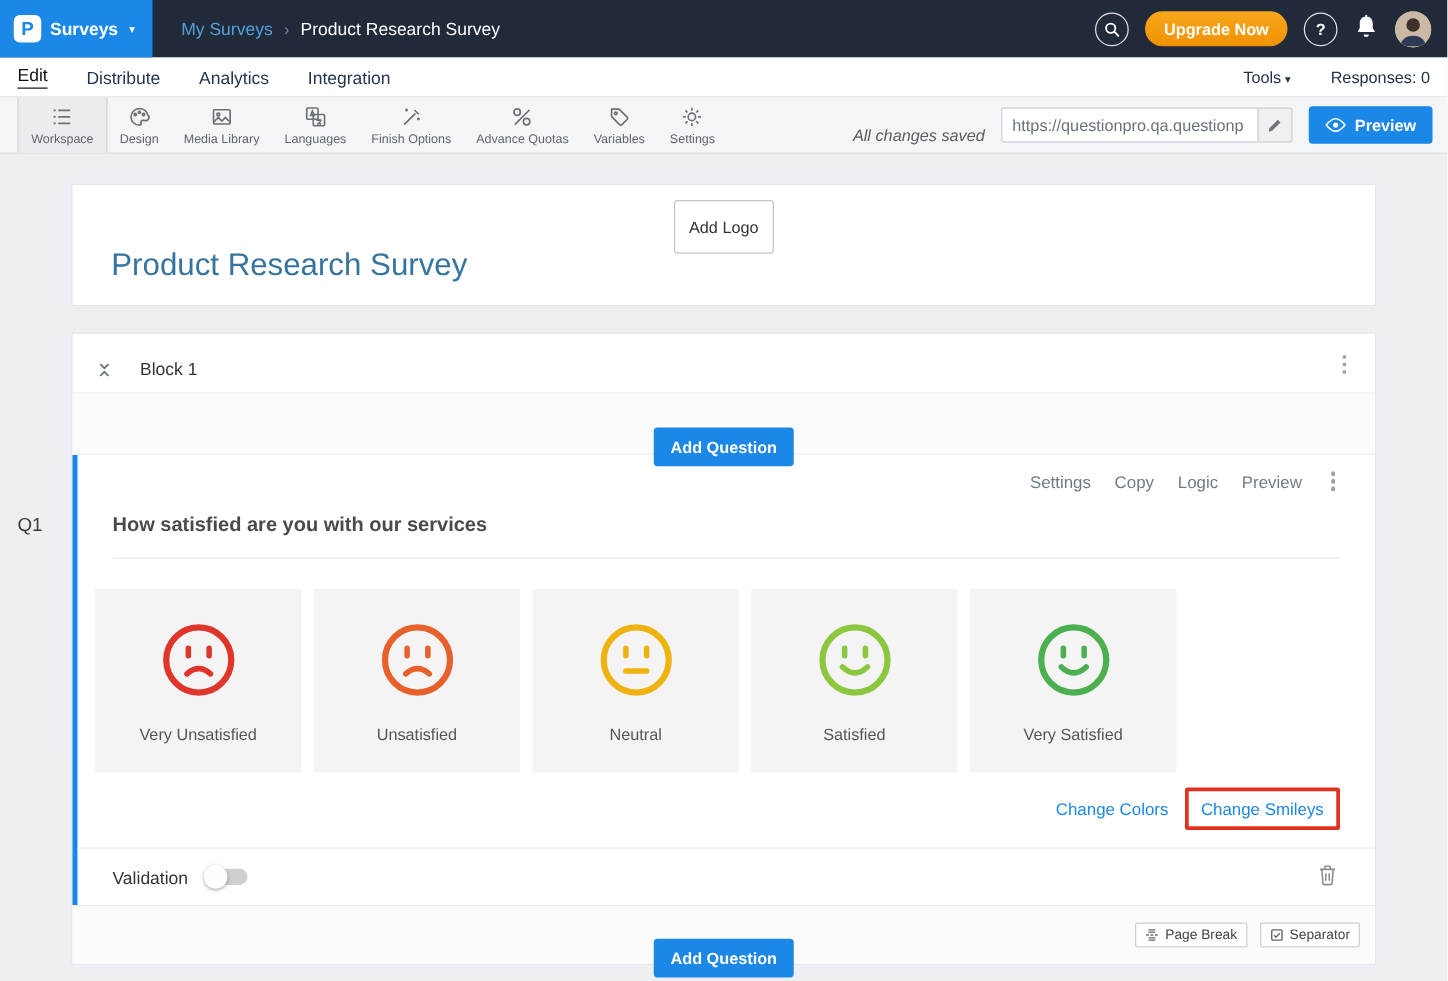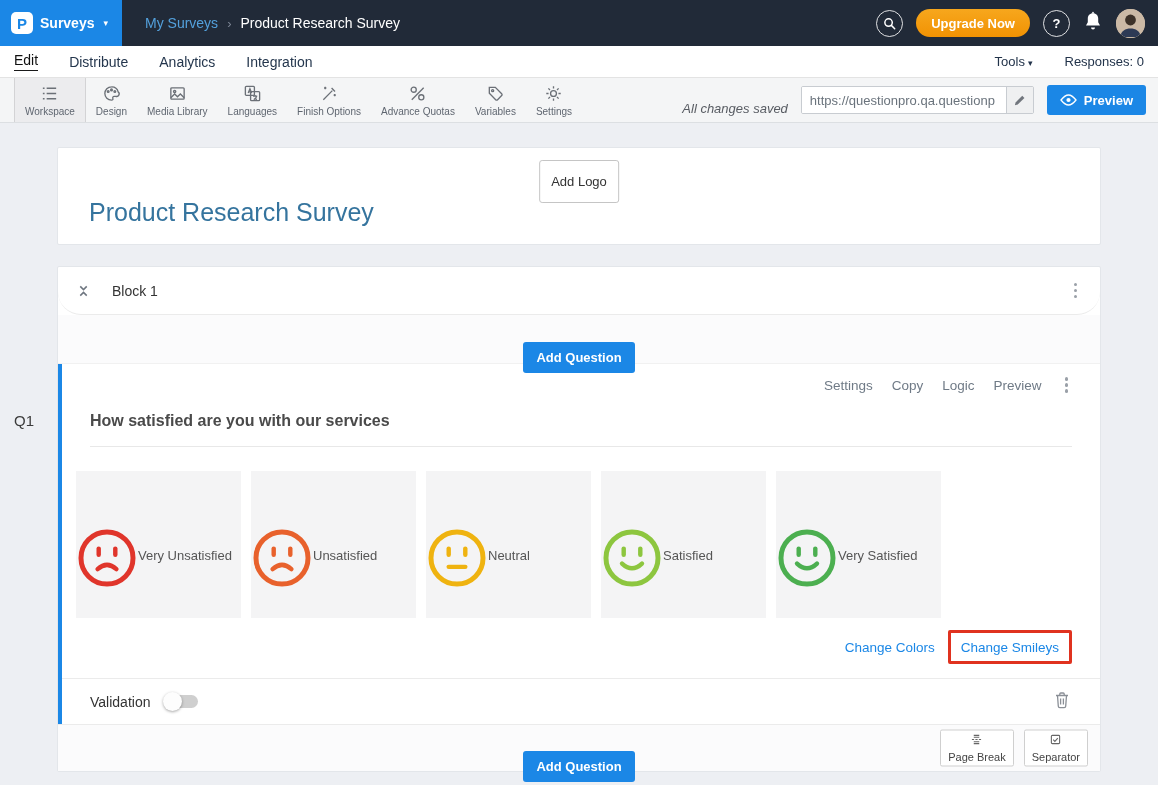--- a/index.html
+++ b/index.html
@@ -47,48 +47,48 @@
   .url-edit { width:27px; border-left:1px solid #c8ccd1; background:#eff0f1; display:flex; align-items:center; justify-content:center; flex:none; }
   .preview-btn { background:#1b87e6; border:none; color:#fff; height:30px; padding:0 13px; border-radius:3px; font-size:13px; font-weight:bold; display:flex; align-items:center; gap:7px; font-family:inherit; }
 
   
   .content { padding-top:24px; }
   .card { width:1044px; margin:0 0 0 57px; background:#fff; border:1px solid #e3e6ea; border-radius:2px; }
   .logo-card { height:98px; position:relative; margin-bottom:21px; }
   .add-logo-btn { position:absolute; top:12px; left:50%; transform:translateX(-50%); background:#fff; border:1px solid #c5c5c5; border-radius:3px; font-size:13px; color:#333; padding:13px 11px; font-family:inherit; }
   .survey-title { position:absolute; left:31px; top:50px; font-size:25px; font-weight:normal; color:#35749e; }
 
-  .block-header { height:48px; display:flex; align-items:center; padding:0 19px; border-bottom:1px solid #ebebeb;border-radius:23px; }
+  .block-header { height:48px; display:flex; align-items:flex-end; padding:11px 19px; border-bottom:1px solid #ebebeb; }
   .collapse-icon svg { display:block; stroke:#6e7680; fill:none; stroke-width:1.6; }
   .block-title { font-size:14px; color:#333; margin-left:22px; }
   .vdots { margin-left:auto; display:flex; flex-direction:column; gap:2.5px; padding:4px; }
   .vdots i { width:3.5px; height:3.5px; border-radius:50%; background:#9aa0a8; }
   .addq-row { height:49px; background:#fbfbfc; border-bottom:1px solid #f1f1f1; display:flex; align-items:center; justify-content:center; }
   .addq-btn { background:#1b87e6; border:none; color:#fff; font-size:13px; font-weight:bold; padding:8px 13px; border-radius:3px; font-family:inherit;margin-top:36px; }
 
   .question { border-left:4px solid #1b87e6; padding-top:12px; }
   .q-actions { display:flex; justify-content:flex-end; align-items:center; gap:19px; padding-right:28px; color:#6f7a86; font-size:13.5px; height:18px; }
   .q-actions .vdots { margin-left:0; }
   .q-text { margin:18px 28px 0; font-size:16px; font-weight:bold; color:#4a4a4a; padding-bottom:16px; border-bottom:1px solid #e8e8e8; }
   .options { display:flex; gap:10px; margin:24px 0 0 14px; }
-  .opt { width:165px; height:147px; background:#f4f4f5; display:flex; align-items:center; }
+  .opt { width:165px; height:147px; background:#f4f4f5; display:flex; flex-direction:column; align-items:center; }
   .smiley { width:62px; height:62px; margin-top:26px; display:block; }
   .opt-label { margin-top:21px; font-size:13px; color:#555; }
   .change-row { display:flex; justify-content:flex-end; align-items:center; gap:13px; margin:12px 28px 14px 0; }
   .change-link { color:#1b87e6; font-size:13.5px; }
   .smiley-highlight { border:3px solid #e0321f; border-radius:2px; padding:6px 10px; }
   .validation-row { border-top:1px solid #ebebeb; height:46px; display:flex; align-items:center; padding:0 28px; }
   .validation-label { font-size:14px; color:#333; }
   .toggle { margin-left:15px; width:33px; height:13px; background:#cfcfcf; border-radius:7px; position:relative; }
   .toggle-knob { position:absolute; left:-2px; top:-3px; width:19px; height:19px; background:#fdfdfd; border-radius:50%; box-shadow:0 1px 3px rgba(0,0,0,.35); }
   .trash-btn { margin-left:auto; background:none; border:none; padding:2px; }
 
   .block-footer { border-top:1px solid #ebebeb; height:47px; background:#fbfbfc; position:relative; display:flex; align-items:center; justify-content:center; }
   .footer-btns { position:absolute; right:12px; top:50%; transform:translateY(-50%); display:flex; gap:10px; }
-  .mini-btn { background:#fff; border:1px solid #cfcfcf; border-radius:2px; font-size:11px; color:#444; padding:3px 7px; display:flex; align-items:center; gap:5px; font-family:inherit;flex-direction:column; }
+  .mini-btn { background:#fff; border:1px solid #cfcfcf; border-radius:2px; font-size:11px; color:#444; padding:3px 7px; display:flex; align-items:center; gap:5px; font-family:inherit; }
   .mini-btn svg { display:block; stroke:#666; fill:none; stroke-width:1.2; }
 
   .q-id { position:absolute; left:14px; top:412px; font-size:15px; color:#3b3b3b; }
 </style>
 </head>
 <body>
 
 <div class="header" data-interactable="false">
   <div class="brand" data-interactable="true">
     <span class="brand-logo" data-interactable="false">P</span>

